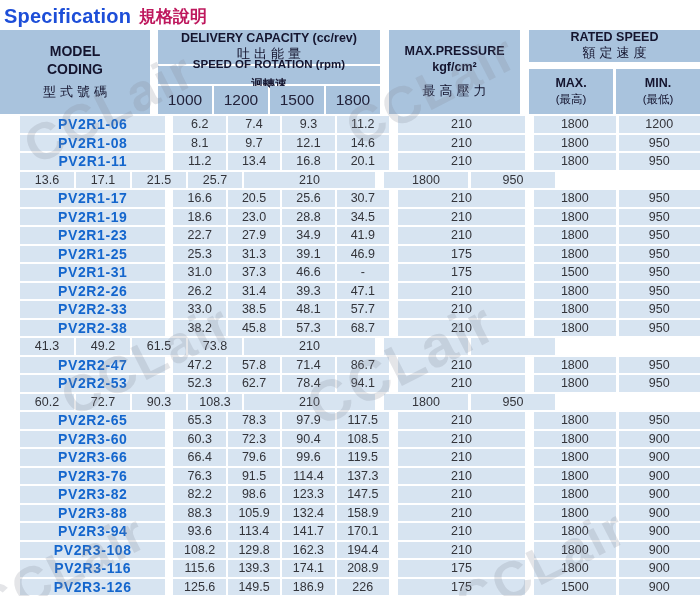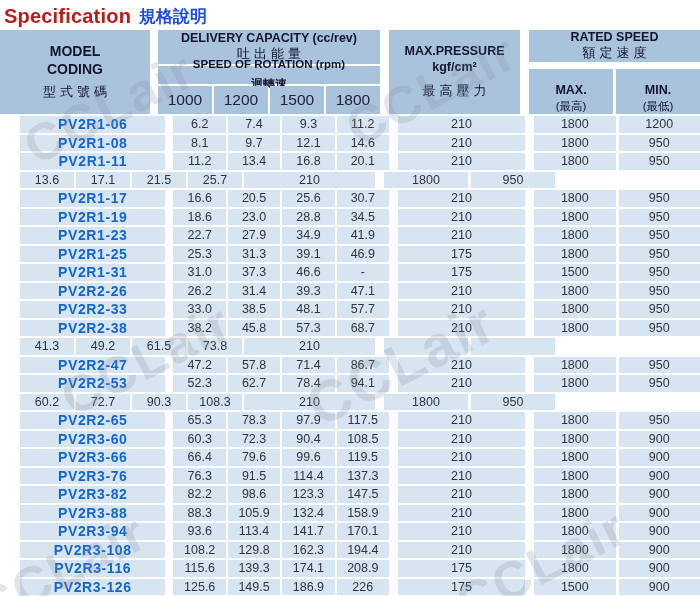--- a/index.html
+++ b/index.html
@@ -11,22 +11,22 @@
     overflow:hidden;
   }
   .page { position:absolute; inset:0; }
 
   
   .title-bar {
     height:30px; padding:3px 0 0 4px;
     display:flex; align-items:center; gap:8px;
     background:#ffffff;
   }
-  .t-en { font-size:20px; font-weight:bold; color:#b91c1c; letter-spacing:0.2px; }
-  .t-zh { font-size:17px; font-weight:bold; color:#1d4ed8; }
+  .t-en { font-size:20px; font-weight:bold; color:#1d4ed8; letter-spacing:0.2px; }
+  .t-zh { font-size:17px; font-weight:bold; color:#be185d; }
 
   
   .spec-table { position:absolute; top:30px; left:0; width:700px; }
 
   .hdr { display:flex; height:84px; }
   .hcell {
     background:var(--header-bg);
     display:flex; flex-direction:column; align-items:center; justify-content:center;
     color:#14142e; text-align:center;
   }
@@ -44,21 +44,21 @@
   .rotation .h-zh { font-size:12px; font-weight:bold; }
   .rpm-row { height:32px; display:flex; }
   .rpm-cell { width:54px; margin-right:2px; font-size:15.5px; color:#22223a;
               display:flex; align-items:center; justify-content:center; background:var(--header-bg); }
   .rpm-cell:last-child { margin-right:0; }
   .col-pressure { width:131px; margin-right:9px; height:84px; }
   .col-pressure .h-zh.sp { margin-top:8px; }
   .col-rated { width:171px; display:flex; flex-direction:column; }
   .rated-top { height:32px; margin-bottom:7px; }
   .maxmin { height:49px; display:flex; }
-  .mm-cell { width:108px;justify-content:flex-end; }
+  .mm-cell { width:108px; }
   .mm-cell.maxc { margin-right:3px; }
 
   
   .tbody { margin-top:2px; }
   .trow { display:flex; height:16.5px; margin-bottom:2px;padding-left:20px; }
   .tcell {
     background:var(--row-bg);
     display:flex; align-items:center; justify-content:center;
     font-size:12.5px; color:#33343a;
   }

